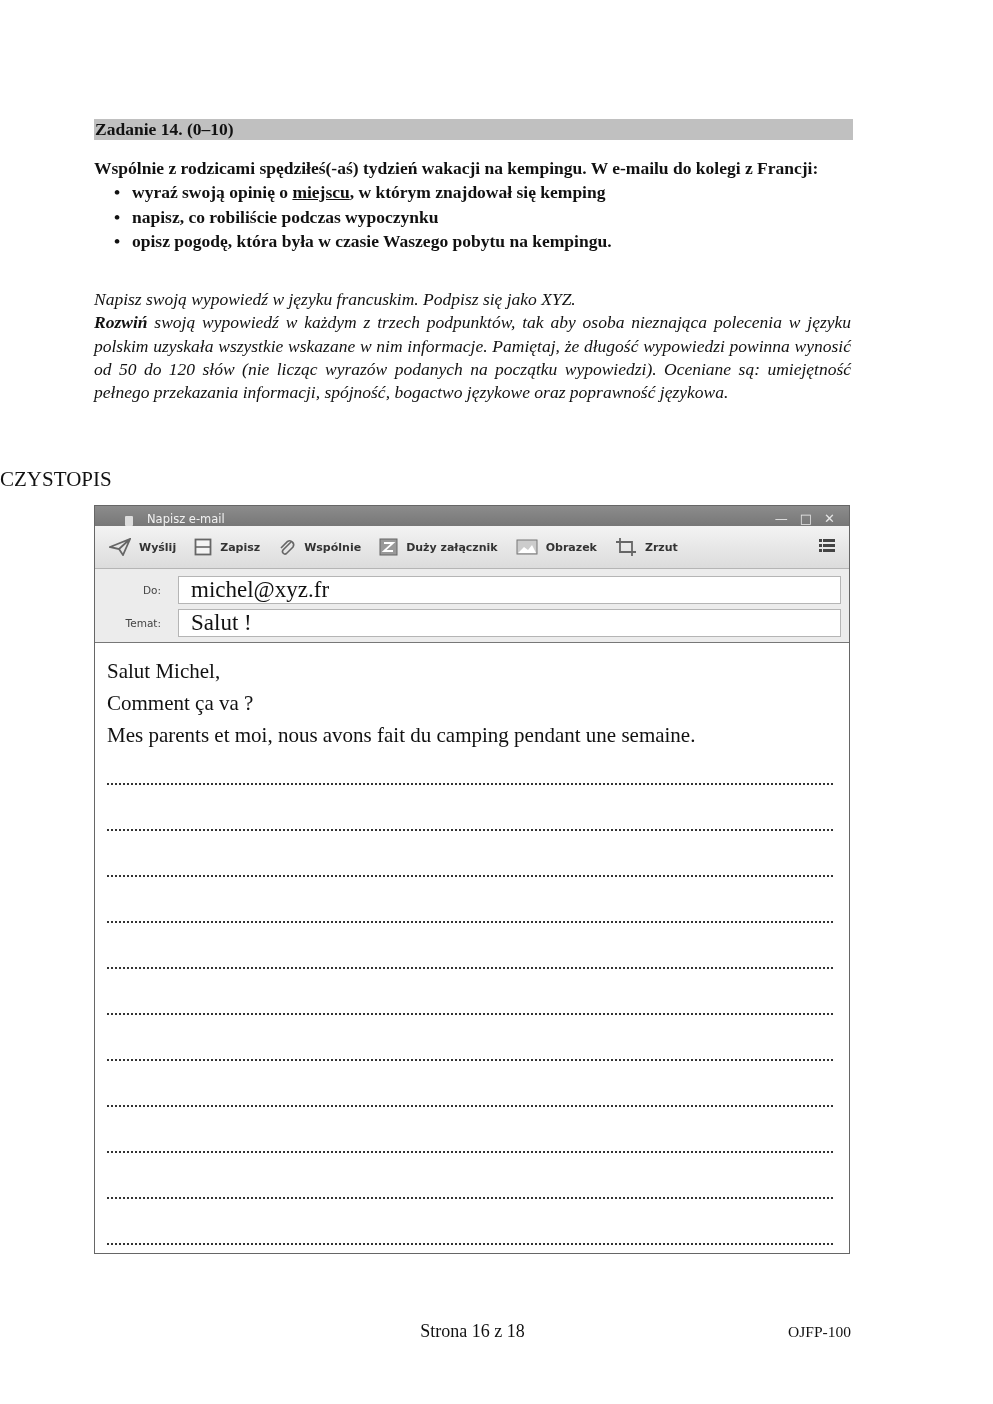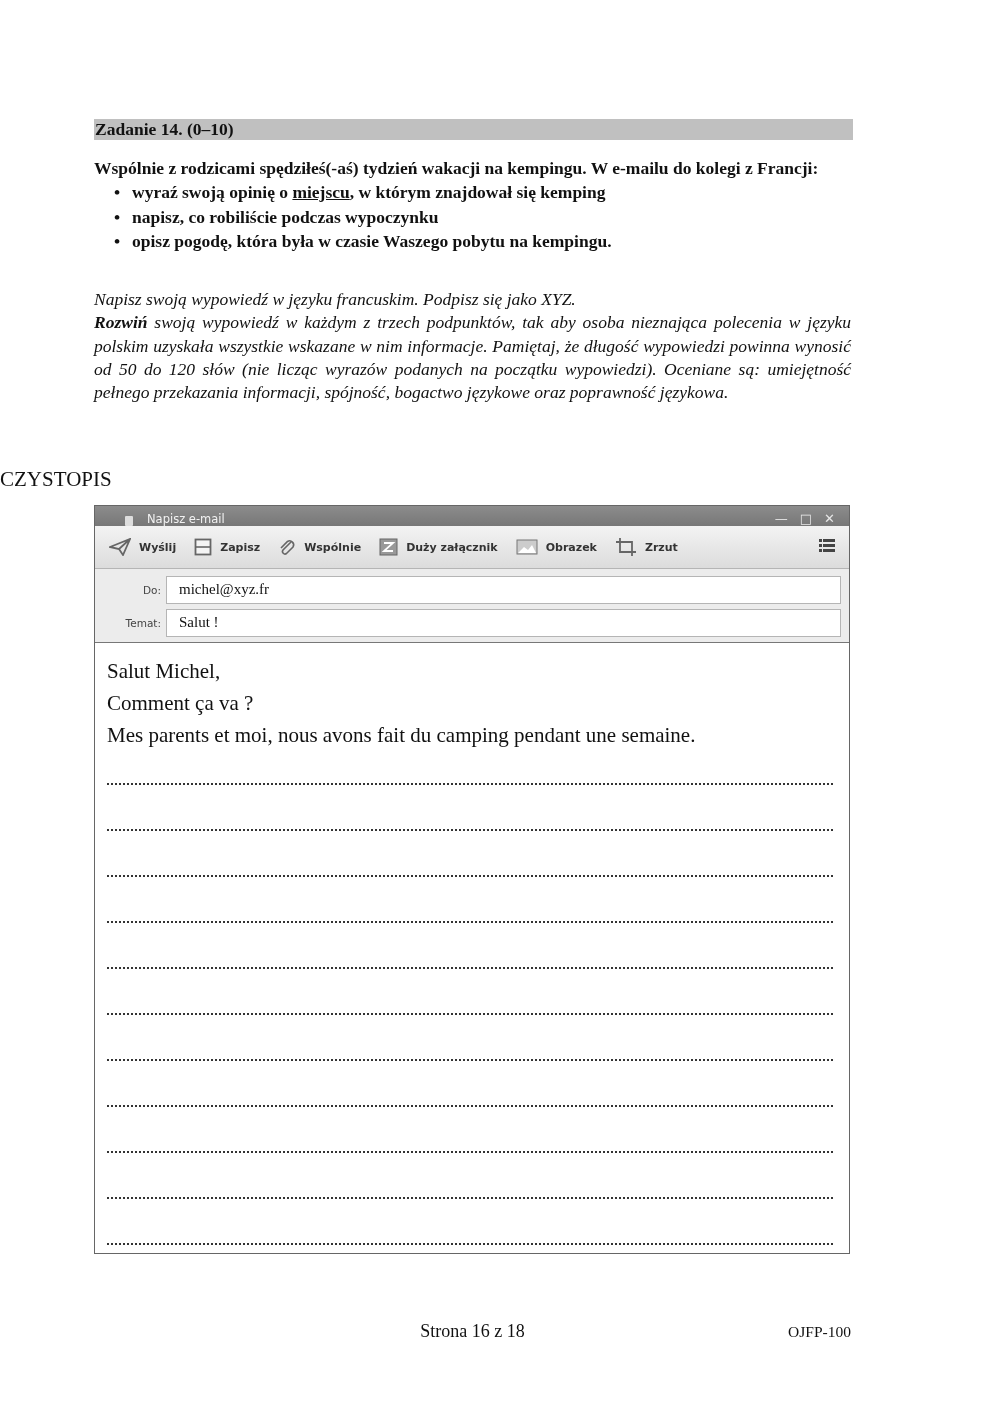--- a/index.html
+++ b/index.html
@@ -21,23 +21,23 @@
     .titlebar { height: 20px; background: linear-gradient(#8c8c8c, #777); color: #f2f2f2; font-family: "DejaVu Sans", sans-serif; font-size: 11.5px; display: flex; align-items: flex-end; padding-left: 30px; gap: 8px; }
     .titlebar .doc-ico { width: 8px; height: 10px; background: #ddd; margin-right: 6px; border-radius: 1px; }
     .titlebar .title { flex: 1; }
     .winctl { display: flex; gap: 12px; padding-right: 14px; color: #e8e8e8; font-size: 13px; }
     .toolbar { height: 42px; background: linear-gradient(#f3f3f3, #dcdcdc); border-bottom: 1px solid #b5b5b5; display: flex; align-items: center; padding-left: 14px; font-family: "DejaVu Sans", sans-serif; font-size: 11px; color: #333; }
     .tb-btn { display: flex; align-items: center; margin-right: 18px; cursor: pointer; font-weight: bold; }
     .tb-btn svg { margin-right: 8px; }
     .tb-spacer { flex: 1; }
     .tb-menu { margin-right: 14px; }
     .fields { background: #ececec; border-bottom: 1.5px solid #777; padding: 4px 8px 3px 0; }
-    .field-row { display: flex; align-items: center; height: 33px; }
+    .field-row { display: flex; align-items: center; height: 33px; gap: 12px; }
     .field-label { width: 66px; text-align: right; font-family: "DejaVu Sans", sans-serif; font-size: 10.5px; color: #444; padding-right: 5px; }
-    .field-input { flex: 1; height: 28px; border: 1px solid #b5b5b5; background: #fff; font-family: "Liberation Serif", serif; font-size: 15px; padding: 0 12px; box-sizing: border-box; display: flex; align-items: center; }
+    .field-input { flex: 1; height: 28px; border: 1px solid #b5b5b5; background: #fff; font-family: "Liberation Serif", serif; font-size: 23px; padding: 0 12px; box-sizing: border-box; display: flex; align-items: center; }
     .body { padding: 12px 14px 0 12px; font-size: 21px; line-height: 32px; }
     .body .line { white-space: nowrap; }
     .dots { height: 46px; position: relative; }
     .dots::after { content: ""; position: absolute; left: 0; right: 2px; bottom: 11px; border-bottom: 2px dotted #333; }
     .dots.first { height: 45px; }
     .footer-page { position: absolute; left: 0; width: 945px; top: 1321px; text-align: center; font-size: 18px; }
     .footer-code { position: absolute; right: 142px; top: 1323px; font-size: 15.5px; }
   </style>
 </head>
 <body>

